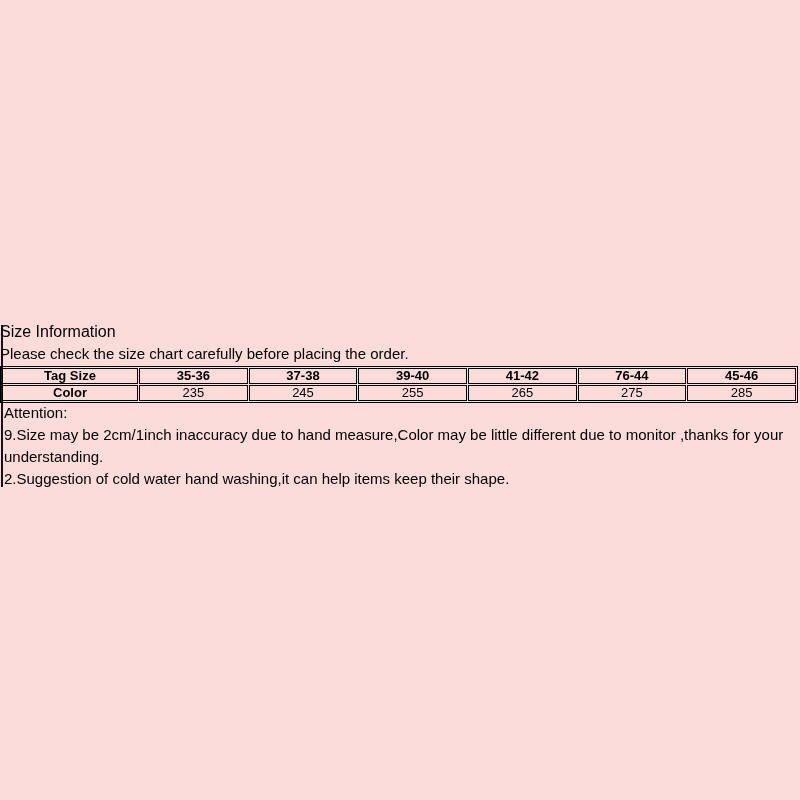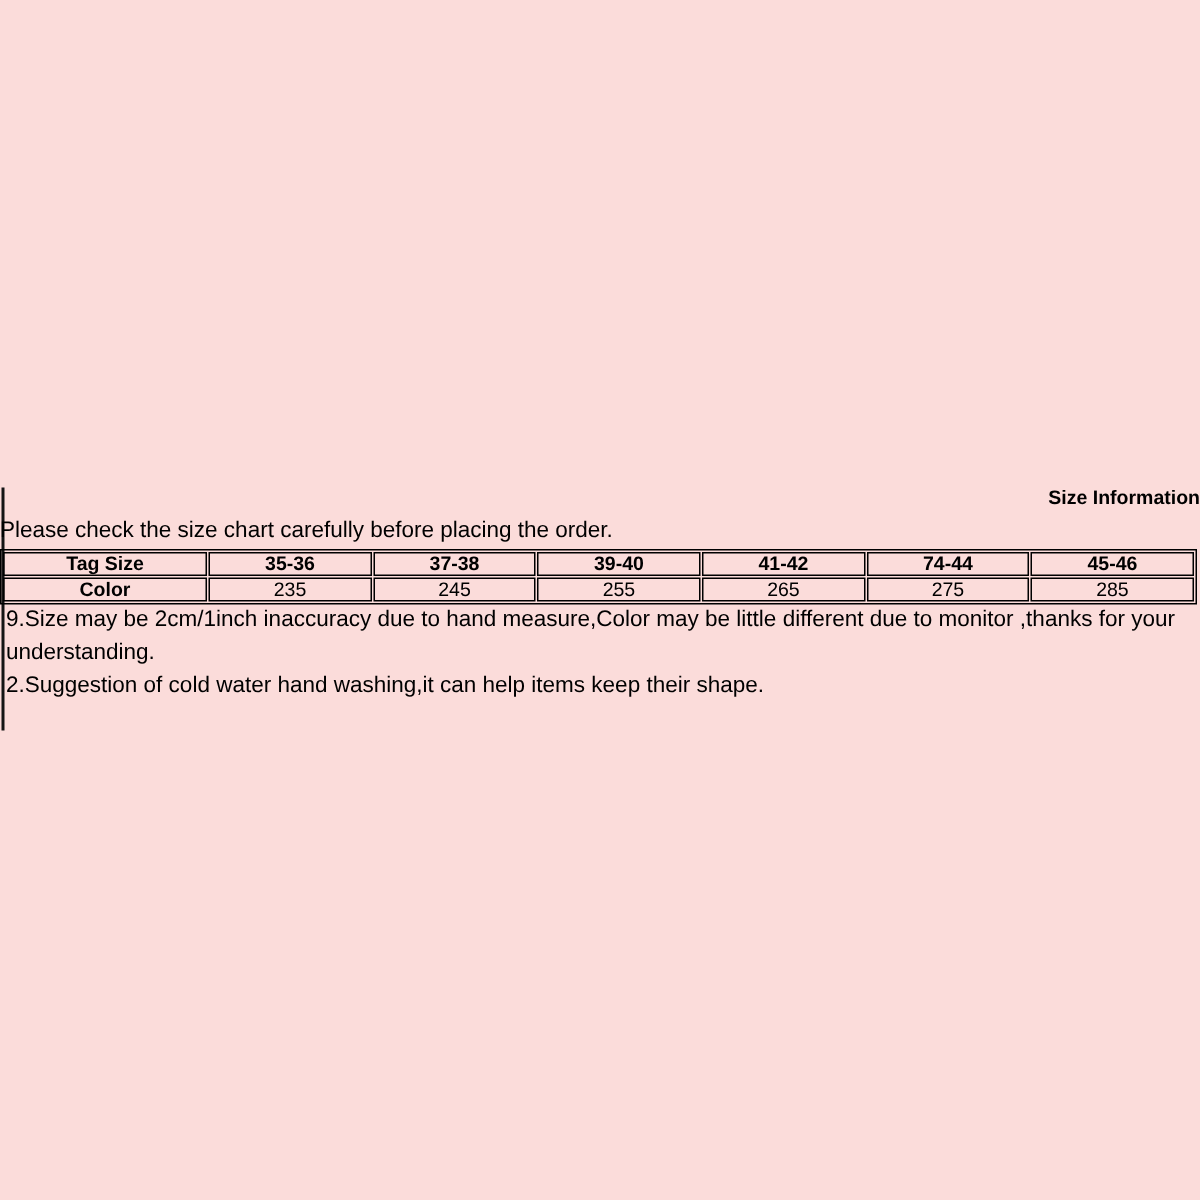--- a/index.html
+++ b/index.html
@@ -25,23 +25,23 @@
     top: 325px;
     width: 2px;
     height: 162px;
     background: #141414;
   }
   .title {
     position: absolute;
     top: 322px;
     left: 0;
     width: 100%;
-    text-align: right;
-    font-weight: bold;
-    font-size: 13px;
+    text-align: left;
+    font-weight: normal;
+    font-size: 16px;
     line-height: 19px;
   }
   .subtitle {
     position: absolute;
     top: 345px;
     left: 0;
     width: 100%;
     font-size: 15px;
     line-height: 18px;
   }
@@ -90,34 +90,35 @@
   <div class="subtitle">Please check the size chart carefully before placing the order.</div>
 
   <table class="size-chart">
     <thead>
         <tr>
           <th>Tag Size</th>
           <th>35-36</th>
           <th>37-38</th>
           <th>39-40</th>
           <th>41-42</th>
-          <th>74-44</th>
+          <th>76-44</th>
           <th>45-46</th>
         </tr>
       </thead>
     <tbody>
         <tr>
           <td>Color</td>
           <td>235</td>
           <td>245</td>
           <td>255</td>
           <td>265</td>
           <td>275</td>
           <td>285</td>
         </tr>
       </tbody>
   </table>
 
   <div class="attention">
+    <div>Attention:</div>
   <div>9.Size may be 2cm/1inch inaccuracy due to hand measure,Color may be little different due to monitor ,thanks for your understanding.</div>
       <div>2.Suggestion of cold water hand washing,it can help items keep their shape.</div>
     </div>
 </div>
 
 </body></html>

